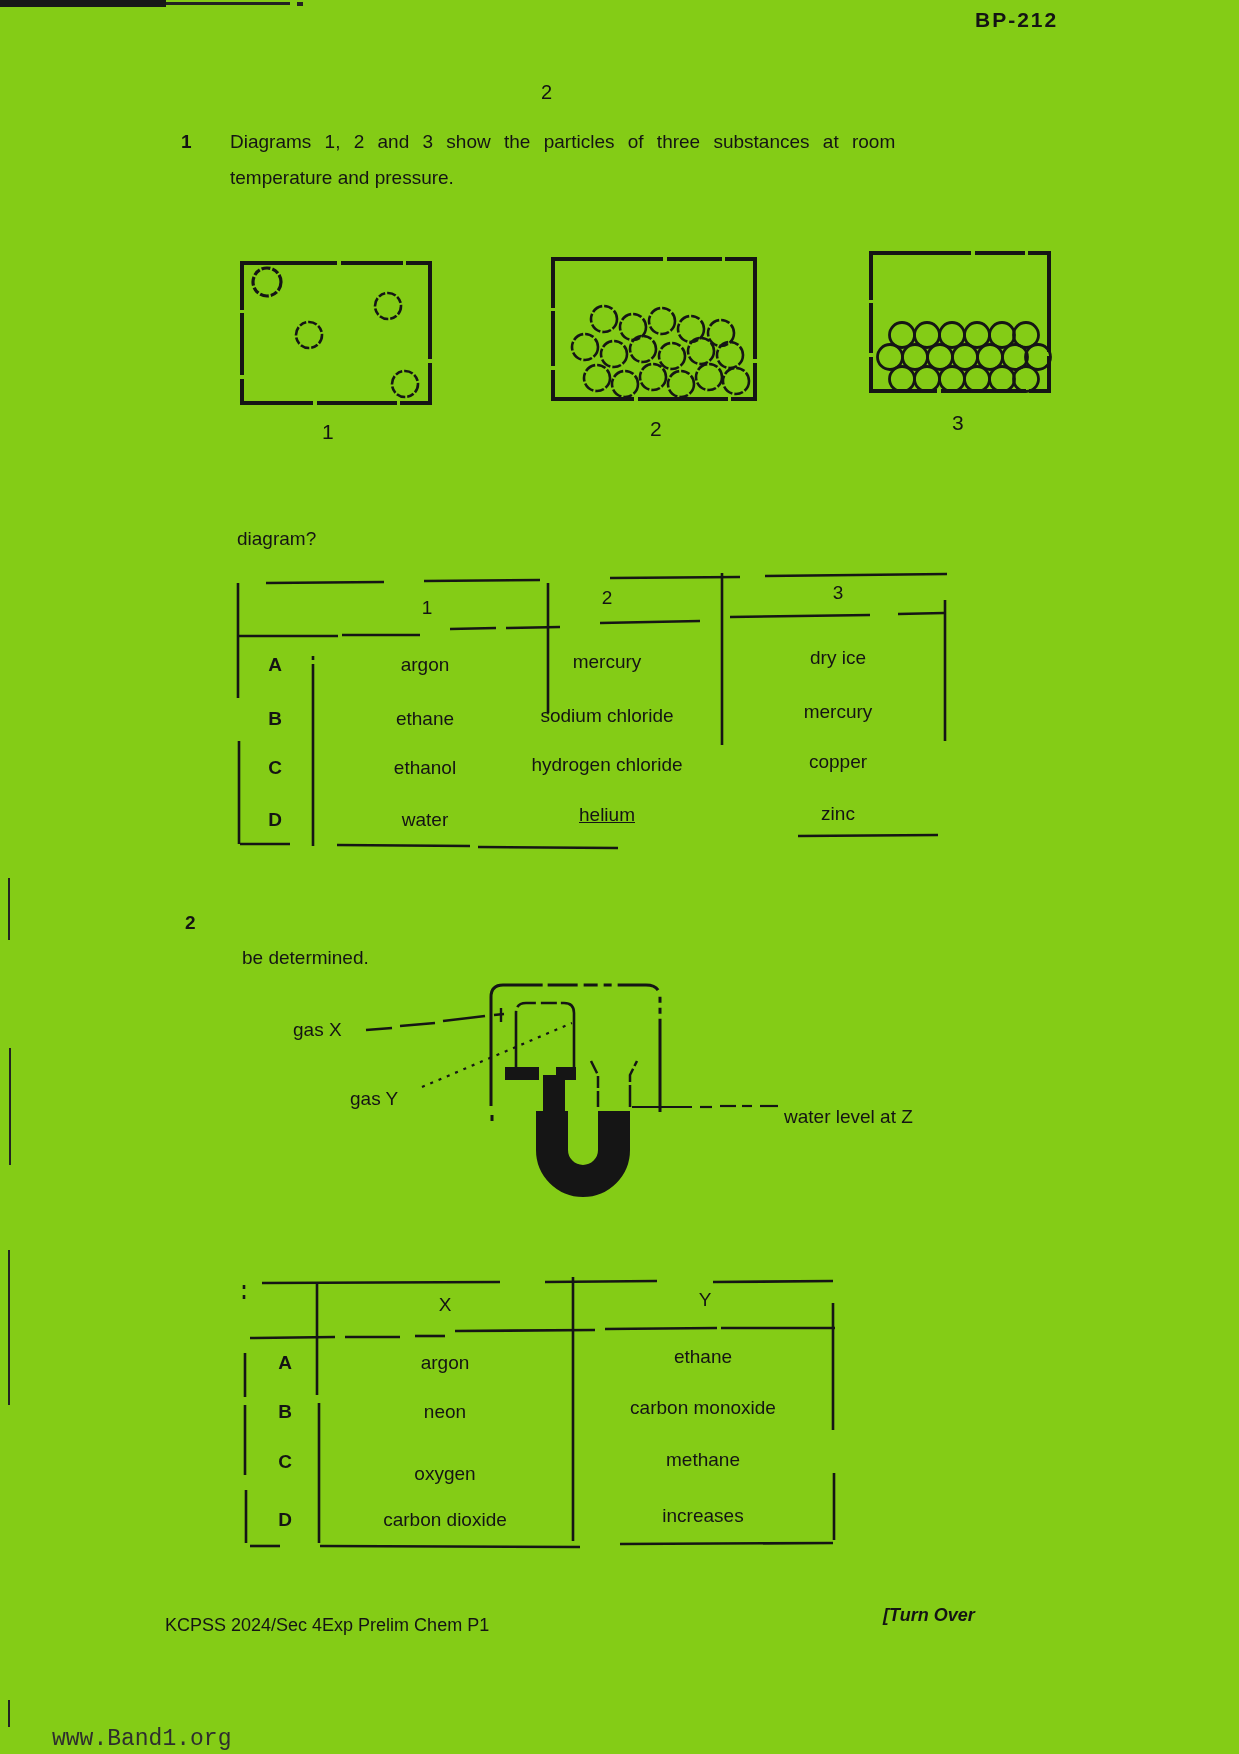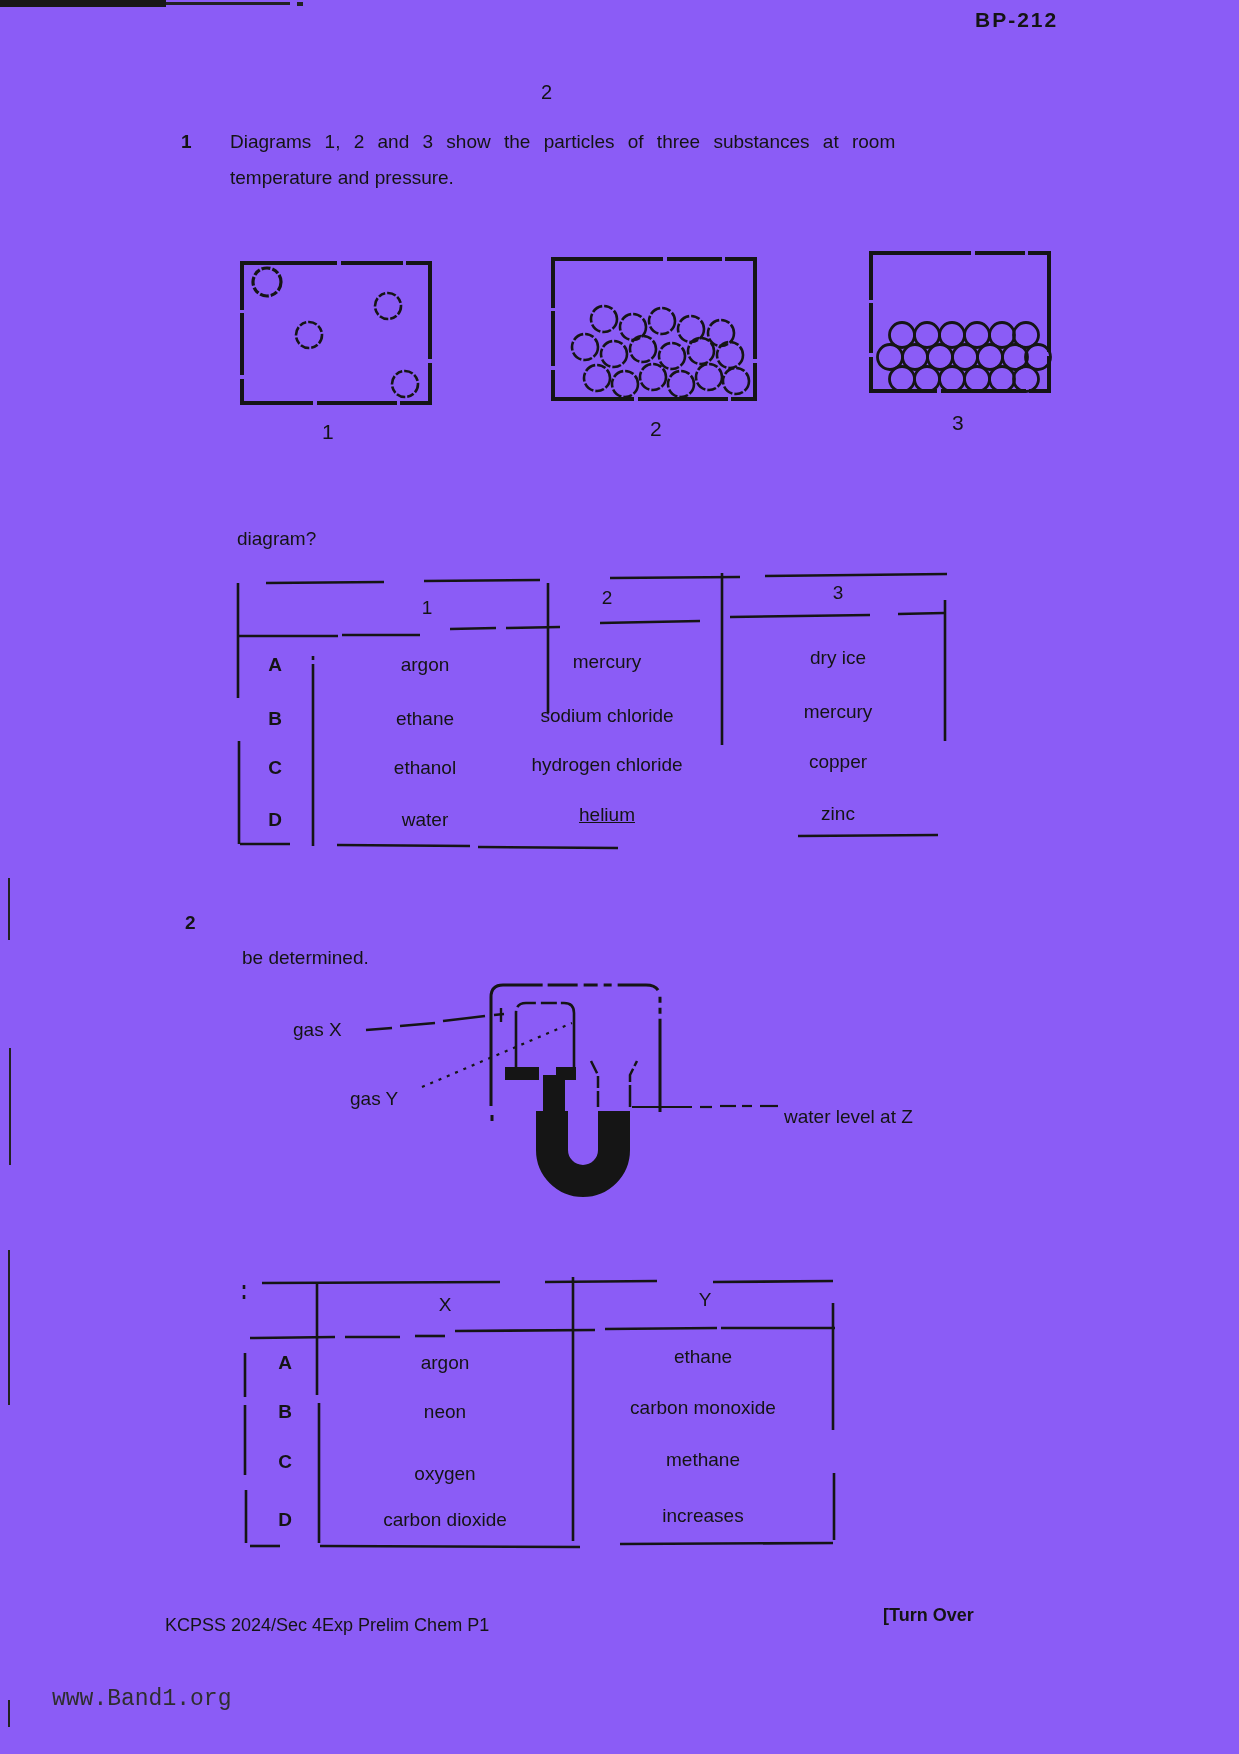--- a/index.html
+++ b/index.html
@@ -1,25 +1,25 @@
 <!DOCTYPE html>
 <html><head>
 <meta charset="utf-8">
 <style>
   html,body{margin:0;padding:0;background:#e8e8e8;}
   .page{
-    position:relative;width:1239px;height:1754px;background:#8b5cf6;
+    position:relative;width:1239px;height:1754px;background:#84cc16;
     font-family:"Liberation Sans",sans-serif;color:#141414;overflow:hidden;
     margin:0 auto;
   }
   .abs{position:absolute;}
   .txt{position:absolute;white-space:nowrap;font-size:19px;line-height:22px;}
   .ctr{transform:translateX(-50%);}
   .bold{font-weight:bold;}
-  .mono{font-family:"Liberation Mono","DejaVu Sans Mono",monospace;}
+  .mono{font-family:"Liberation Mono","DejaVu Sans Mono",monospace;margin-top:40px;}
   svg{position:absolute;overflow:visible;}
   .ink{stroke:#151515;fill:none;}
 </style>
 </head>
 <body>
 
 <div class="page">
 
   <div class="abs" style="left:0;top:0;width:166px;height:7px;background:#181818;"></div>
   <div class="abs" style="left:166px;top:2px;width:124px;height:3px;background:#222;"></div>
@@ -237,16 +237,16 @@
     <div class="txt ctr bold" style="left:45px;top:176px;">C</div>
     <div class="txt ctr" style="left:205px;top:176px;margin-top:12px;">oxygen</div>
     <div class="txt ctr" style="left:463px;top:174px;">methane</div>
 
     <div class="txt ctr bold" style="left:45px;top:234px;">D</div>
     <div class="txt ctr" style="left:205px;top:234px;">carbon dioxide</div>
     <div class="txt ctr" style="left:463px;top:230px;">increases</div>
   </div>
 
   <div class="txt" style="left:165px;top:1614px;font-size:18px;">KCPSS 2024/Sec 4Exp Prelim Chem P1</div>
-  <div class="txt bold" style="left:883px;top:1604px;font-size:18px;">[Turn Over</div>
+  <div class="txt bold" style="left:883px;top:1604px;font-size:18px;font-style:italic;">[Turn Over</div>
   <div class="txt mono" style="left:52px;top:1688px;font-size:23px;color:#2e2e2e;">www.Band1.org</div>
 
 </div>
 
 </body></html>

